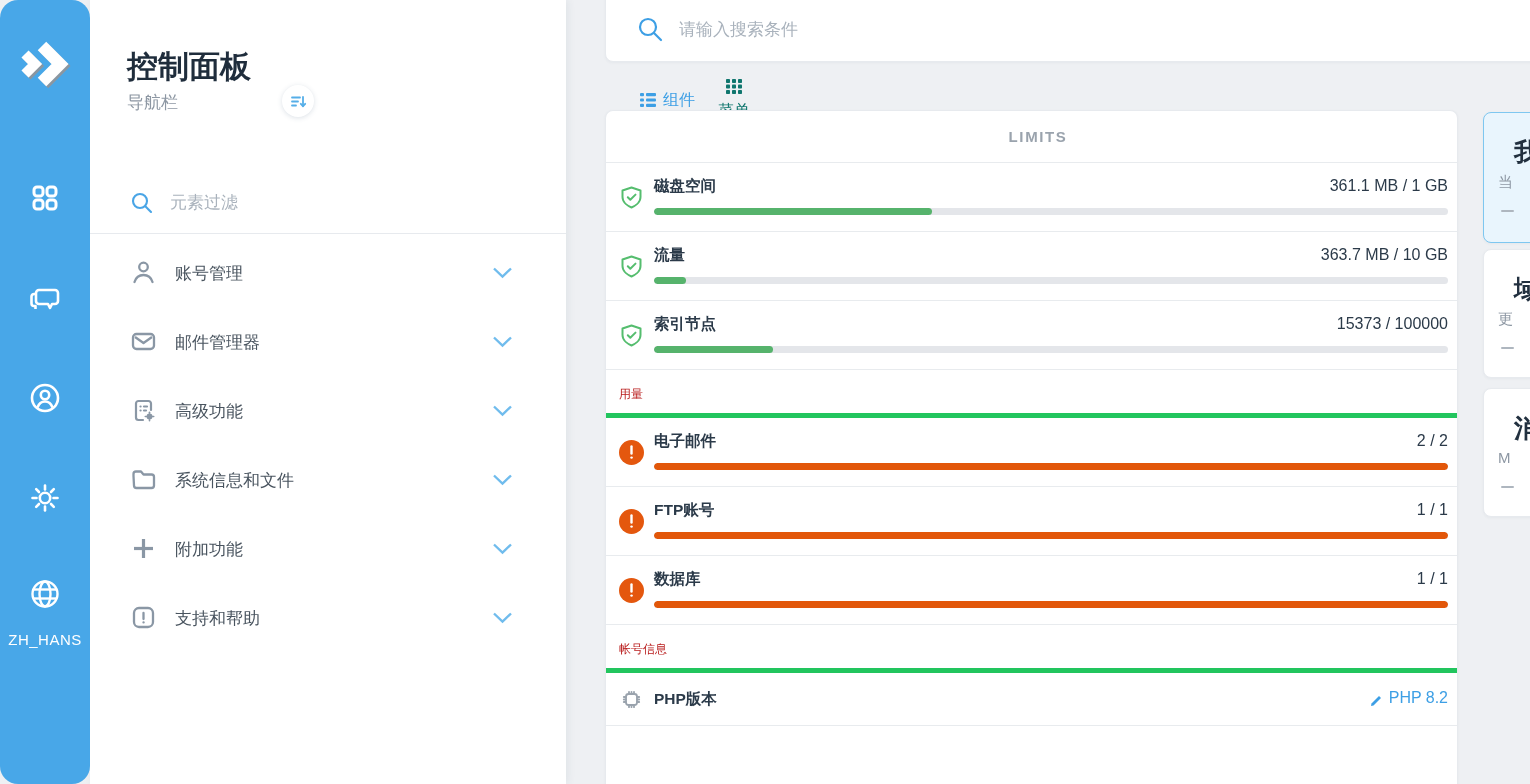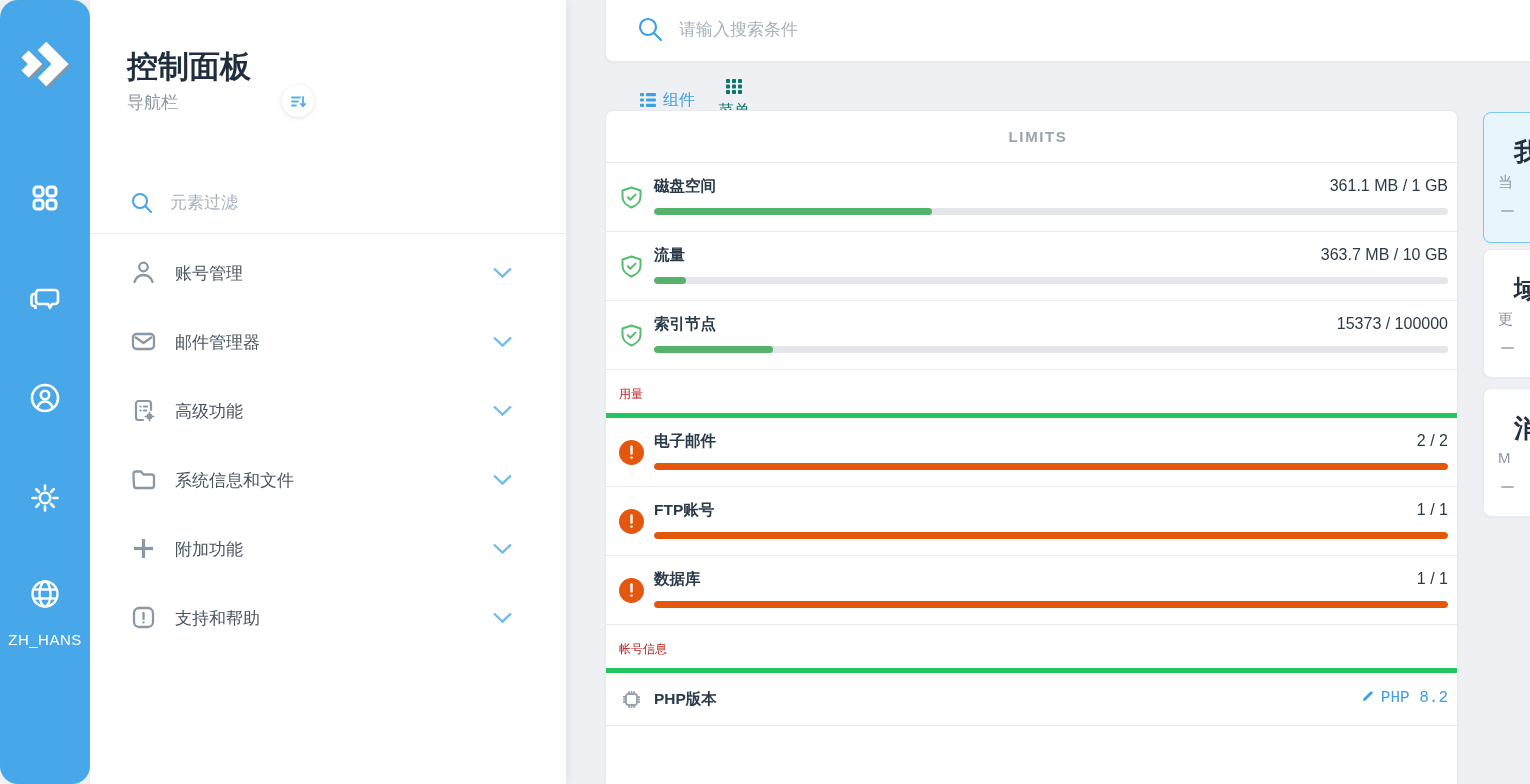--- a/index.html
+++ b/index.html
@@ -48,21 +48,21 @@
   .bar { position:absolute; left:48px; right:9px; top:45px; height:7px; border-radius:4px; background:#e4e6ea; overflow:hidden; }
   .bar .fill { height:100%; border-radius:4px; }
   .fill.green { background:#56b36c; }
   .fill.orange { background:#e2570a; }
   .ok-ico { color:#55bd6e; }
   .warn-ico { width:25px; height:25px; border-radius:50%; background:#e4570e; color:#fff; display:flex; align-items:center; justify-content:center; }
   .info-row { position:relative; height:53px; border-bottom:1px solid #e8ebee; }
   .info-row .m-ico { position:absolute; left:14px; top:15px; width:23px; height:23px; color:#9aa3ad; }
   .info-row .m-label { position:absolute; left:48px; top:16px; font-size:15.5px; font-weight:600; color:#2b3a49; }
   .info-row .m-value { position:absolute; right:9px; top:16px; font-size:16px; font-weight:500; }
-  .php-value { color:#3d9fe5; display:flex; align-items:flex-start; gap:6px; cursor:pointer;font-family:Liberation Mono, monospace; }
+  .php-value { color:#3d9fe5; display:flex; align-items:flex-end; gap:6px; cursor:pointer; }
   .pixel-blur { position:absolute; right:10px; top:17px; width:148px; height:18px; border-radius:2px; filter:blur(1.2px);
     background:
       repeating-linear-gradient(90deg, rgba(168,212,242,.9) 0 11px, rgba(205,231,248,.9) 11px 21px, rgba(148,201,238,.9) 21px 34px, rgba(190,223,246,.9) 34px 46px);
   }
 
   
   .side-card { position:absolute; left:1483px; width:320px; background:#fff; border:1px solid #e7eaee; border-radius:8px; box-shadow:0 1px 3px rgba(50,70,90,.05); cursor:pointer; }
   .side-card.selected { background:#e9f5fd; border:1px solid #7ec7f0; }
   .sc-title { position:absolute; left:30px; top:22px; font-size:26px; font-weight:600; color:#22303f; white-space:nowrap; }
   .sc-sub { position:absolute; left:14px; top:60px; font-size:15px; color:#8d97a3; white-space:nowrap; }

